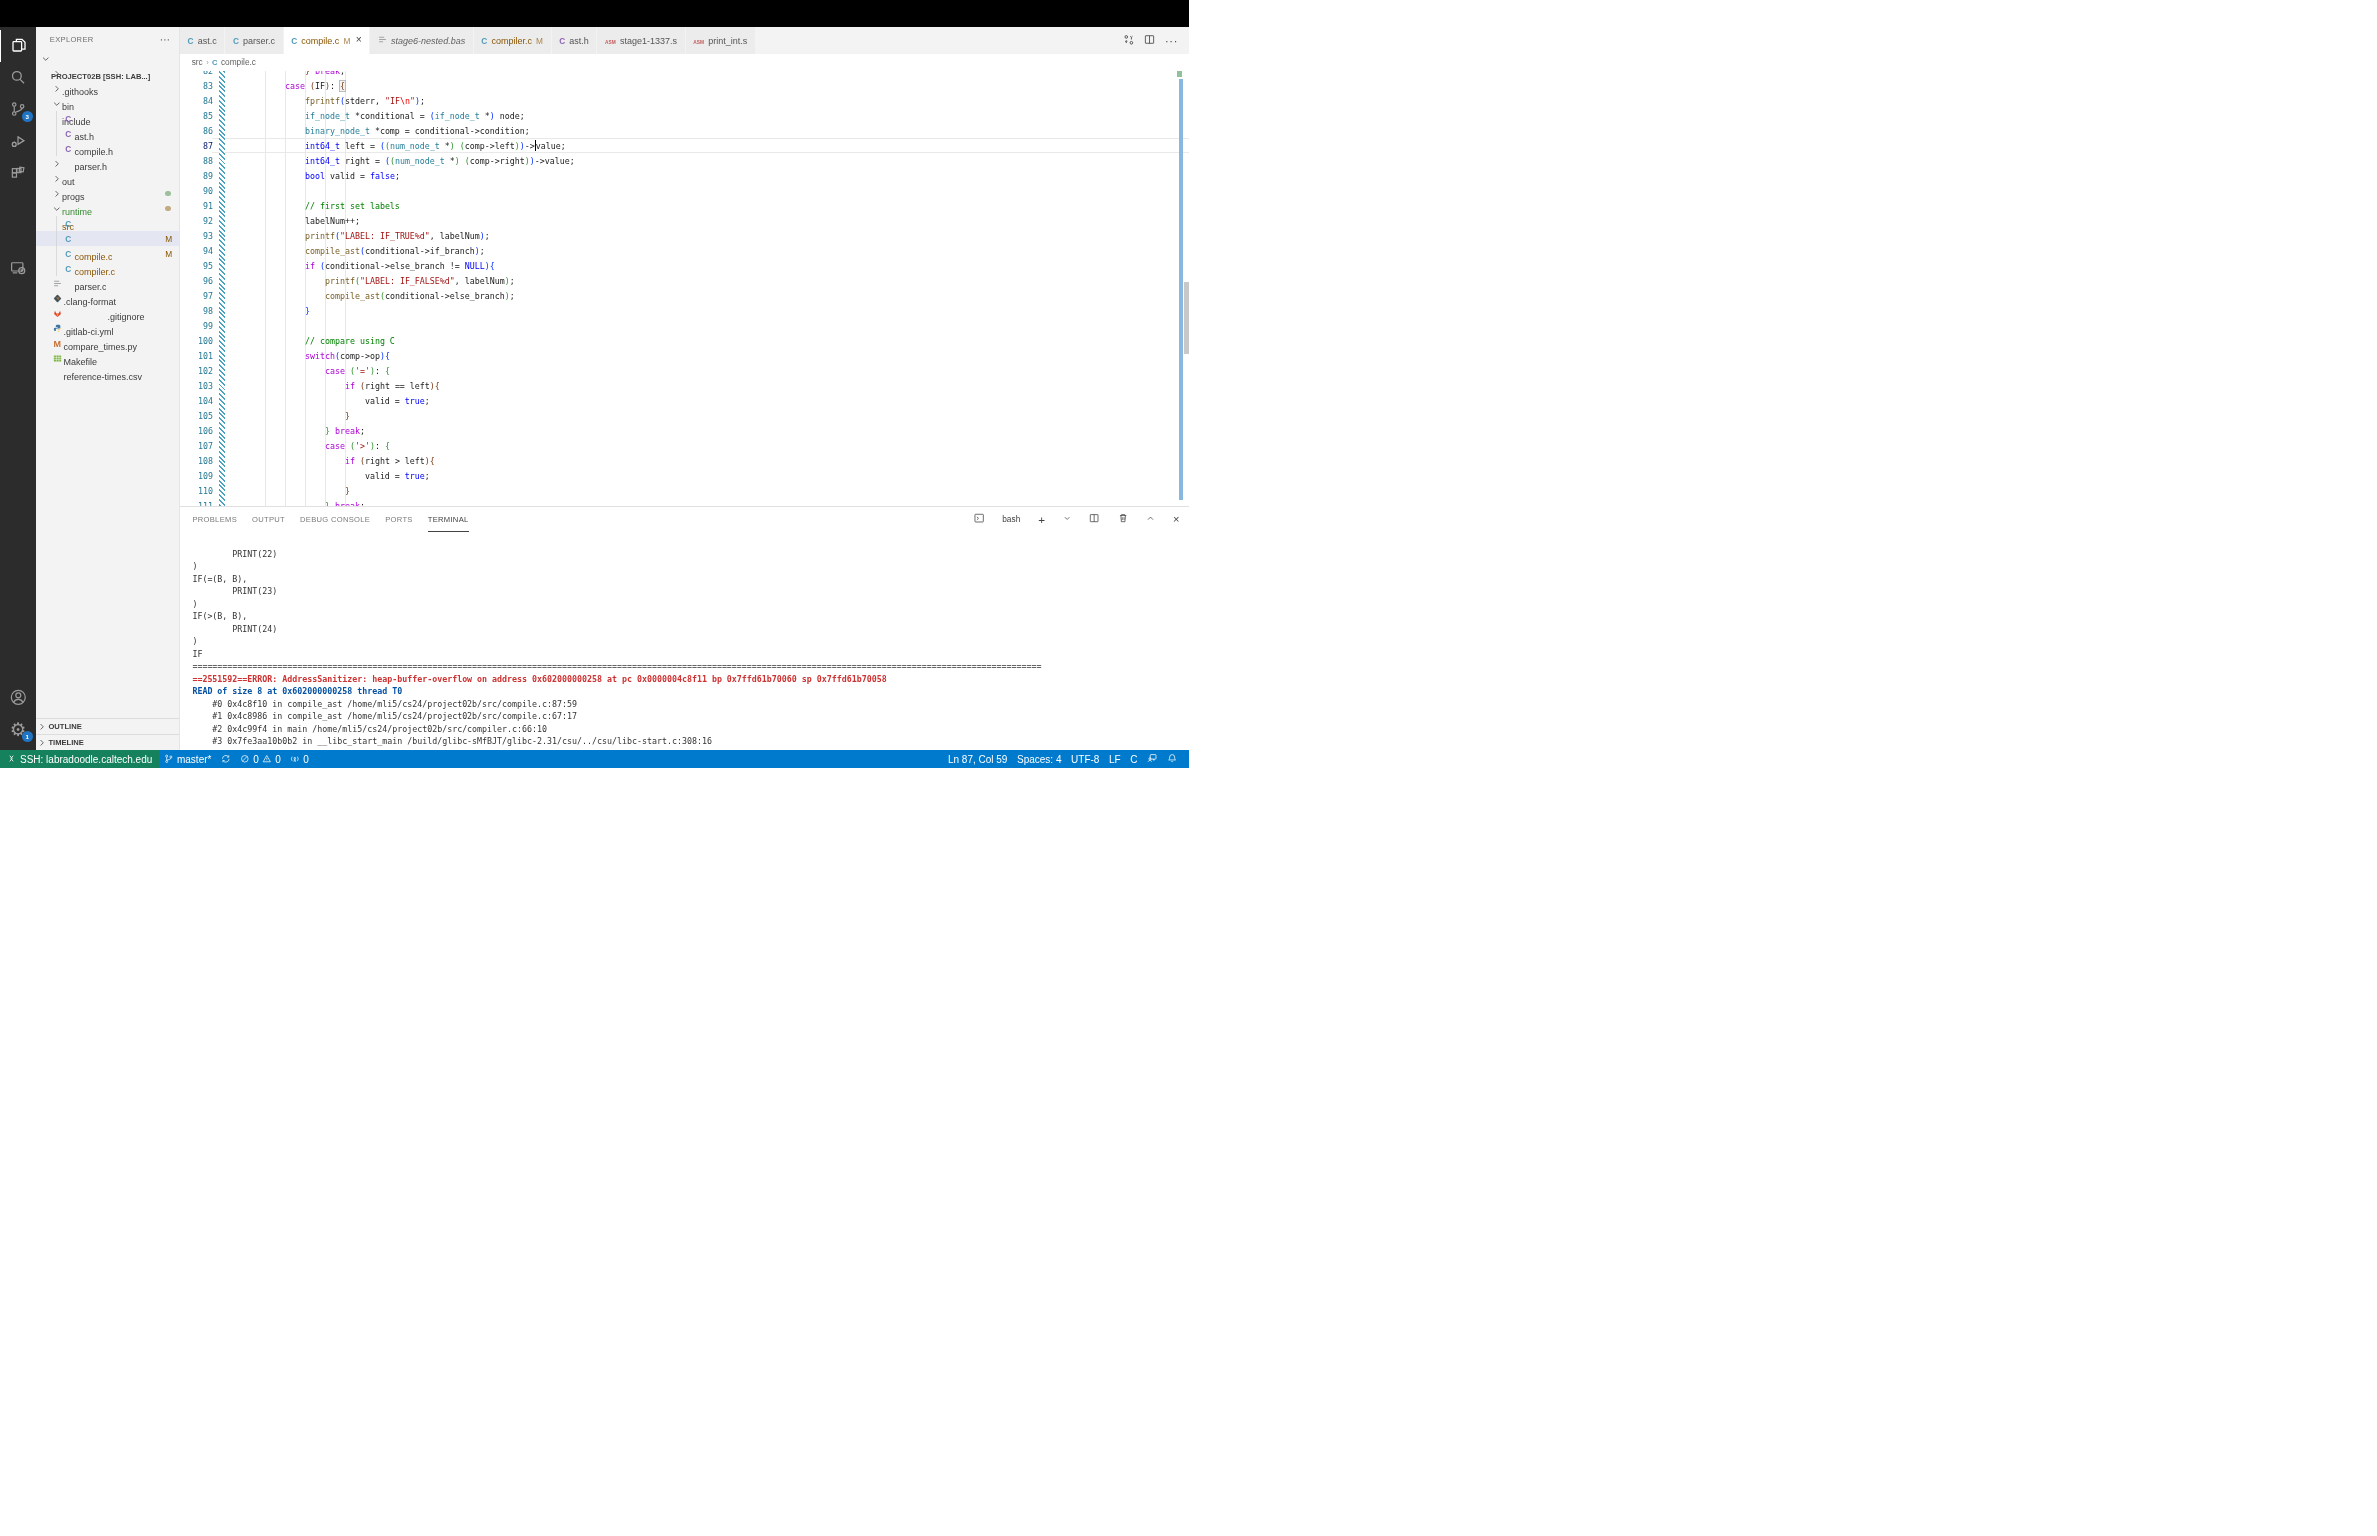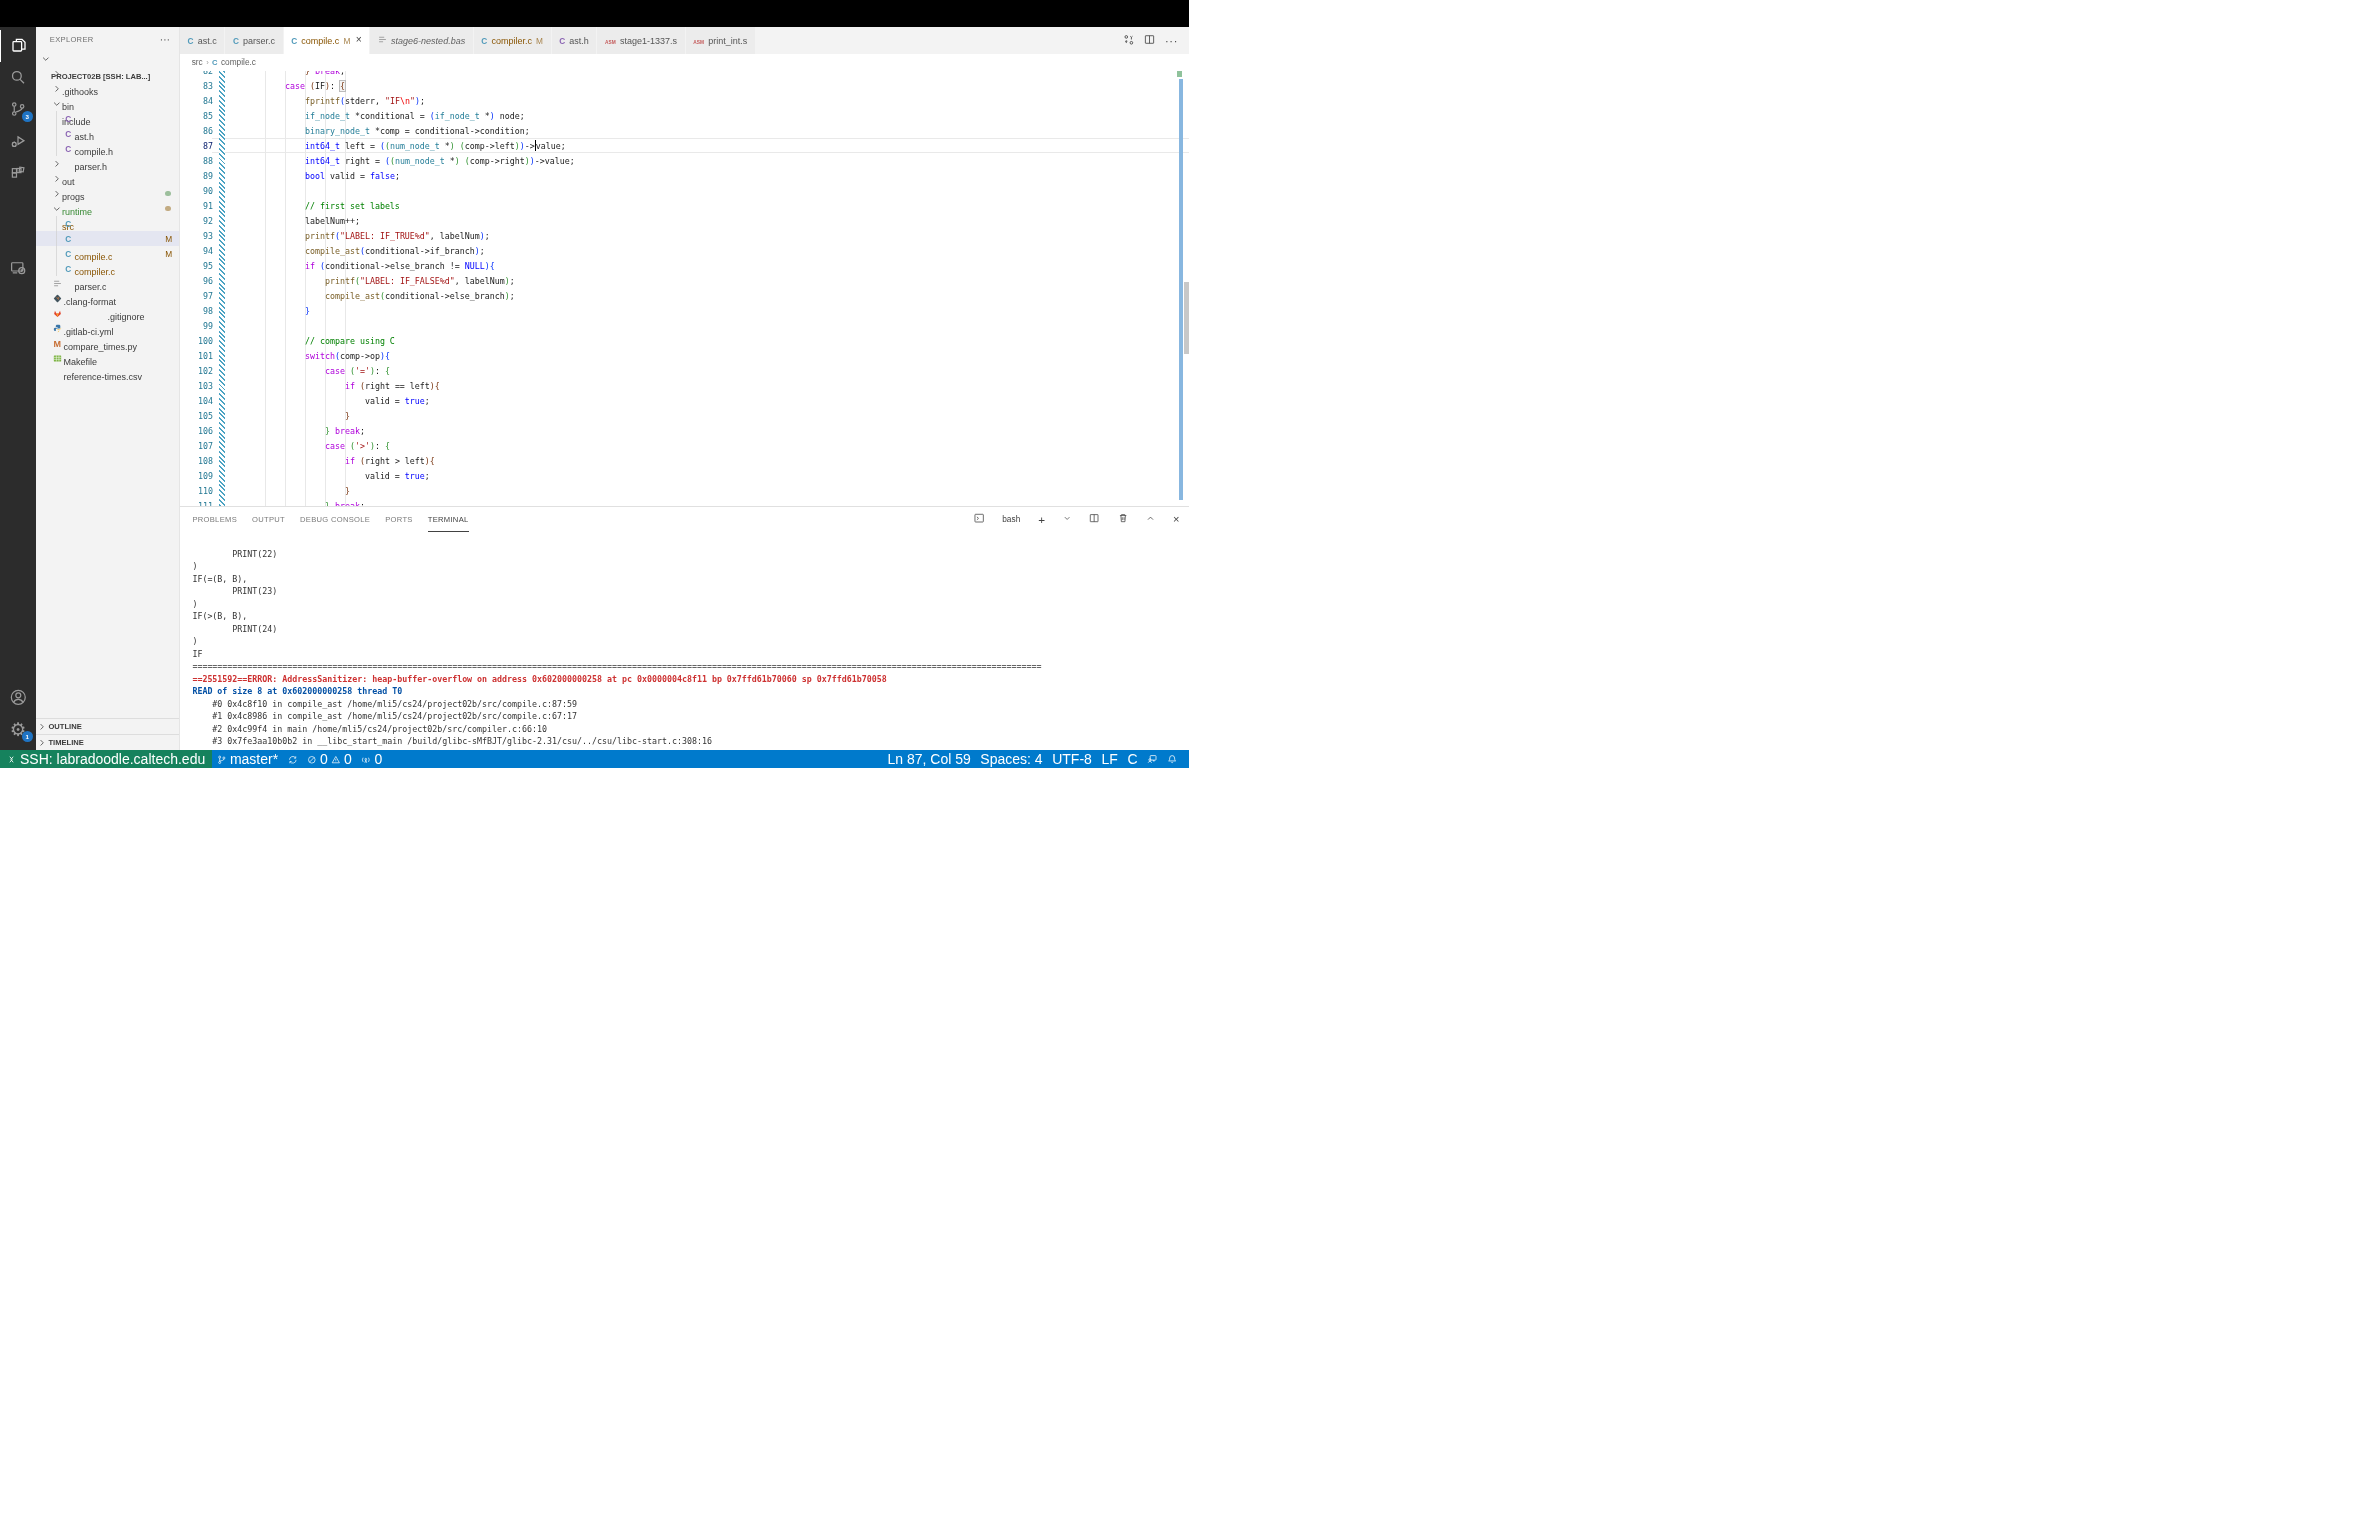--- a/index.html
+++ b/index.html
@@ -101,21 +101,21 @@
   .ptab.active{color:#424242;border-bottom-color:#424242;}
   .panel-actions{margin-left:auto;display:flex;align-items:center;gap:18px;padding-right:9.6px;color:#424242;font-size:8.3px;}
   .panel-actions svg{stroke:#424242;}
   .terminal{flex:1;padding:16.5px 0 0 12.4px;font-family:"DejaVu Sans Mono","Liberation Mono",monospace;
     font-size:8.3px;overflow:hidden;}
   .tl{height:12.5px;line-height:12.5px;white-space:pre;color:#333;}
   .tl.red{color:#cd3131;font-weight:bold;}
   .tl.blue{color:#0451a5;font-weight:bold;}
 
   
-  .statusbar{height:18.6px;background:#007acc;display:flex;align-items:stretch;color:#fff;font-size:14px;}
+  .statusbar{height:18.6px;background:#007acc;display:flex;align-items:stretch;color:#fff;font-size:10px;}
   .remote{background:#16825d;display:flex;align-items:center;gap:4.1px;padding:0 6.9px;}
   .sitem{display:flex;align-items:center;gap:3.4px;padding:0 4.8px;}
   .sleft{display:flex;align-items:stretch;}
   .sright{margin-left:auto;display:flex;align-items:stretch;padding-right:6.9px;}
   .statusbar svg{stroke:#fff;}
 </style>
 </head>
 <body>
 
 <div class="top-strip"></div>

